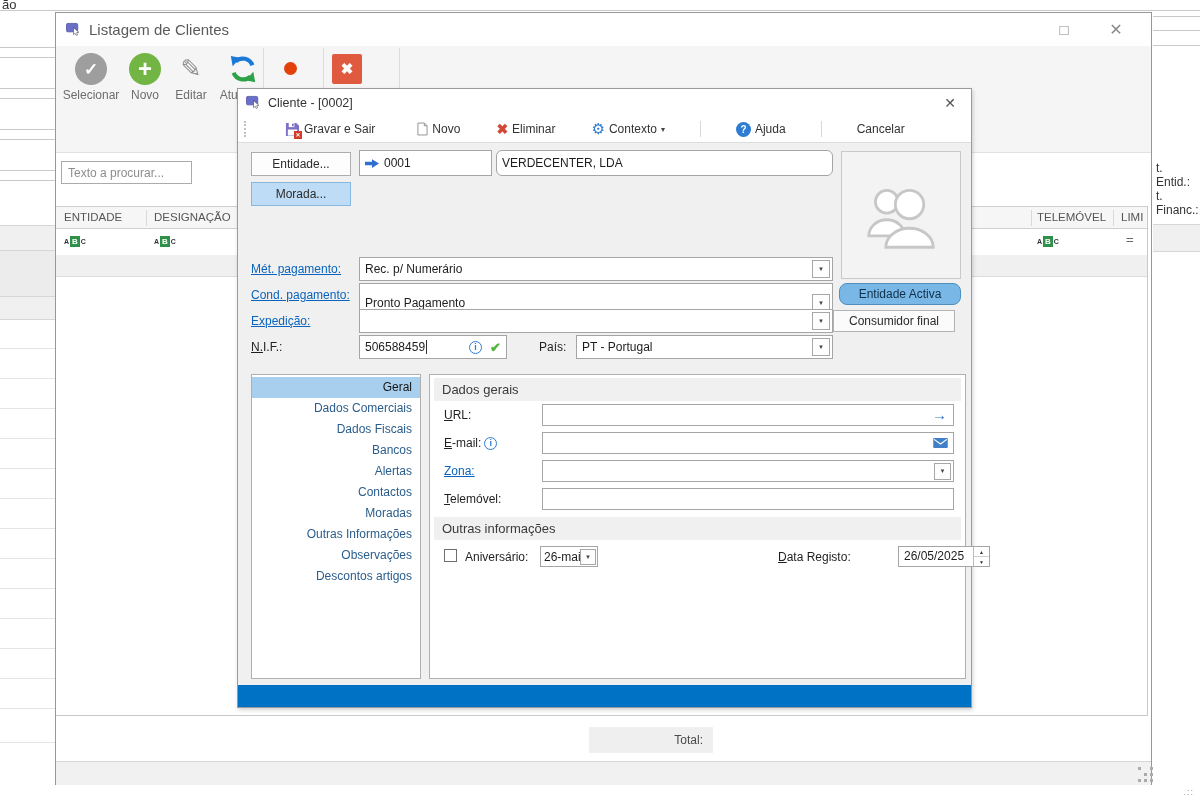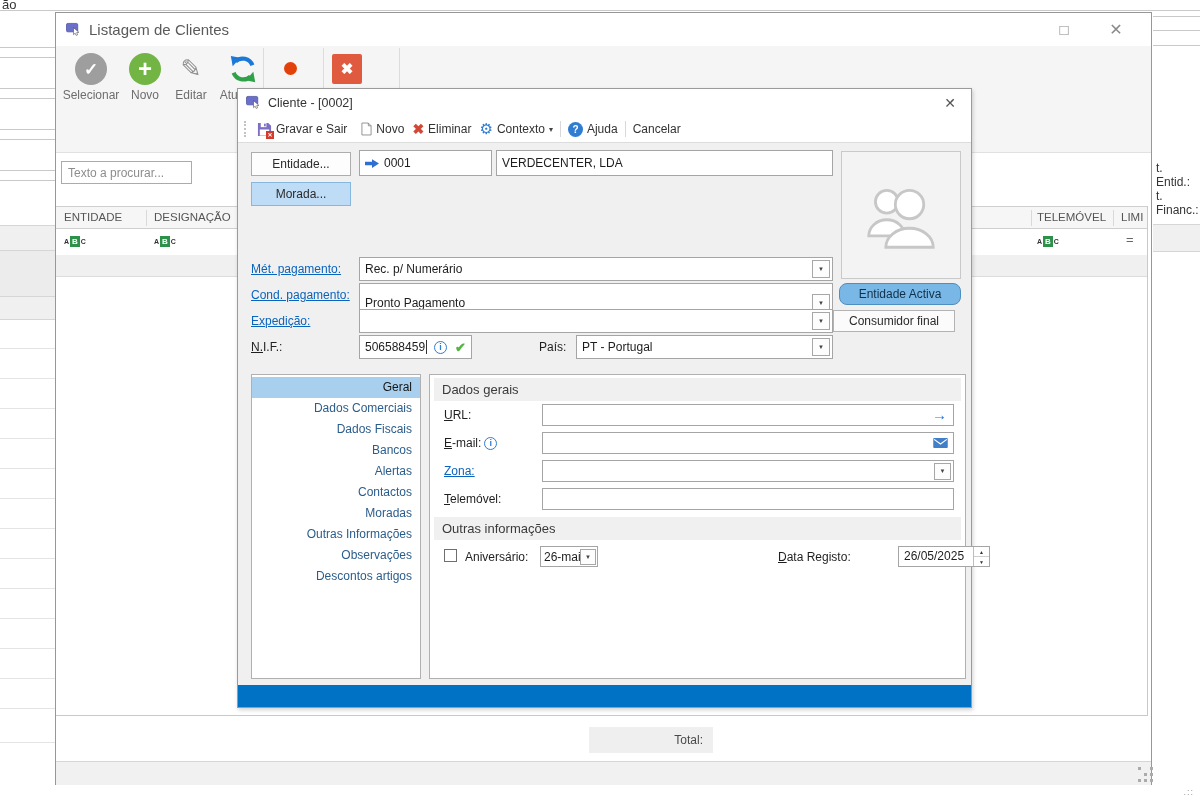--- a/index.html
+++ b/index.html
@@ -199,21 +199,21 @@
       <span style="margin-left:8px;display:inline-flex;">
         <svg width="15" height="15" viewBox="0 0 16 16">
             <rect x="0.5" y="1.5" width="12" height="9" rx="1.5" fill="#6a6fc9" stroke="#4a4f9e" stroke-width="0.8"></rect>
             <path d="M8 6 v7.5 l1.8 -1.6 1 2.4 1.6 -0.7 -1 -2.3 2.4 -0.3 z" fill="#fff" stroke="#444" stroke-width="0.6"></path>
           </svg>
       </span>
       <span style="font-size:12.5px;color:#333;margin-left:7px;">Cliente - [0002]</span>
     </div>
     <div class="winbtn" style="right:0;width:42px;height:27px;color:#555;font-size:14px;">✕</div>
 
-    <div class="abs" style="left:0;top:27px;width:733px;height:27px;background:#fff;border-bottom:1px solid #dcdcdc;display:flex;align-items:center;padding-left:4px;box-sizing:border-box;">
+    <div class="abs" style="left:0;top:27px;width:733px;height:27px;background:#fff;border-bottom:1px solid #dcdcdc;display:flex;align-items:center;padding-left:4px;box-sizing:border-box;gap:28px;">
       <span class="toolgrip"></span>
       <span class="dtb-item">
         <span style="position:relative;display:inline-flex;">
           <svg width="15" height="15" viewBox="0 0 16 16">
               <path d="M1 1 h11 l3 3 v11 h-14 z" fill="#7d6fc4"></path>
               <rect x="4" y="1" width="6" height="4.5" fill="#fff"></rect>
               <rect x="7.5" y="1.8" width="1.8" height="2.8" fill="#7d6fc4"></rect>
               <rect x="3" y="8" width="10" height="6.5" fill="#fff"></rect>
             </svg>
           <span style="position:absolute;right:-2px;bottom:-2px;width:8px;height:8px;background:#d33b2a;color:#fff;font-size:6px;font-weight:bold;display:flex;align-items:center;justify-content:center;">✕</span>
@@ -251,21 +251,21 @@
 
     <div class="pbtn" style="left:13px;top:63px;width:100px;height:24px;">Entidade...</div>
     <div class="tinput" style="left:121px;top:61px;width:133px;height:26px;gap:5px;">
       <span style="display:inline-flex;">
           <svg width="14" height="9" viewBox="0 0 16 10">
             <path d="M0 3 h8 v-3 l8 5 -8 5 v-3 h-8 z" fill="#2f6fd1"></path>
           </svg>
         </span>
       <span>0001</span>
     </div>
-    <div class="tinput" style="left:258px;top:61px;width:337px;height:26px;">
+    <div class="tinput" style="left:258px;top:61px;width:337px;height:26px;border-radius:6px;">
       <span>VERDECENTER, LDA</span>
     </div>
     <div class="pbtn" style="left:13px;top:93px;width:100px;height:24px;background:#bedcf5;border-color:#86b7dd;">Morada...</div>
 
     <div class="abs" style="left:603px;top:62px;width:120px;height:128px;background:#f3f3f3;border:1px solid #c9c9c9;box-sizing:border-box;display:flex;align-items:center;justify-content:center;">
       <svg width="84" height="72" viewBox="0 0 88 76">
         <g fill="#fff" stroke="#c7c7c7" stroke-width="3">
           <circle cx="29" cy="24" r="12"></circle>
           <path d="M10 60 a19 17 0 0 1 38 0 z"></path>
           <circle cx="53" cy="27" r="15"></circle>
@@ -294,21 +294,21 @@
     <div class="flabel link" style="left:13px;top:225px;">Expedição:</div>
     <div class="combo" style="left:121px;top:220px;width:474px;height:24px;">
       <span class="val"></span>
       <span class="cbtn">
           <span>▼</span>
         </span>
     </div>
     <div class="pbtn" style="left:595px;top:221px;width:122px;height:22px;background:#fbfbfb;border-color:#b3b3b3;">Consumidor final</div>
 
     <div class="flabel" style="left:13px;top:251px;"><span class="akey">N.I.F.:</span></div>
-    <div class="tinput" style="left:121px;top:246px;width:113px;height:24px;position:absolute;">
+    <div class="tinput" style="left:121px;top:246px;width:148px;height:24px;position:absolute;">
       <span>506588459</span>
       <span style="display:inline-block;width:1px;height:14px;background:#333;margin-left:1px;"></span>
       <span class="infoi" style="position:absolute;right:24px;">i</span>
       <span style="position:absolute;right:5px;color:#53b53f;font-size:13px;font-weight:bold;">✔</span>
     </div>
     <div class="flabel" style="left:301px;top:251px;">País:</div>
     <div class="combo" style="left:338px;top:246px;width:257px;height:24px;">
       <span class="val">PT - Portugal</span>
       <span class="cbtn">
           <span>▼</span>

